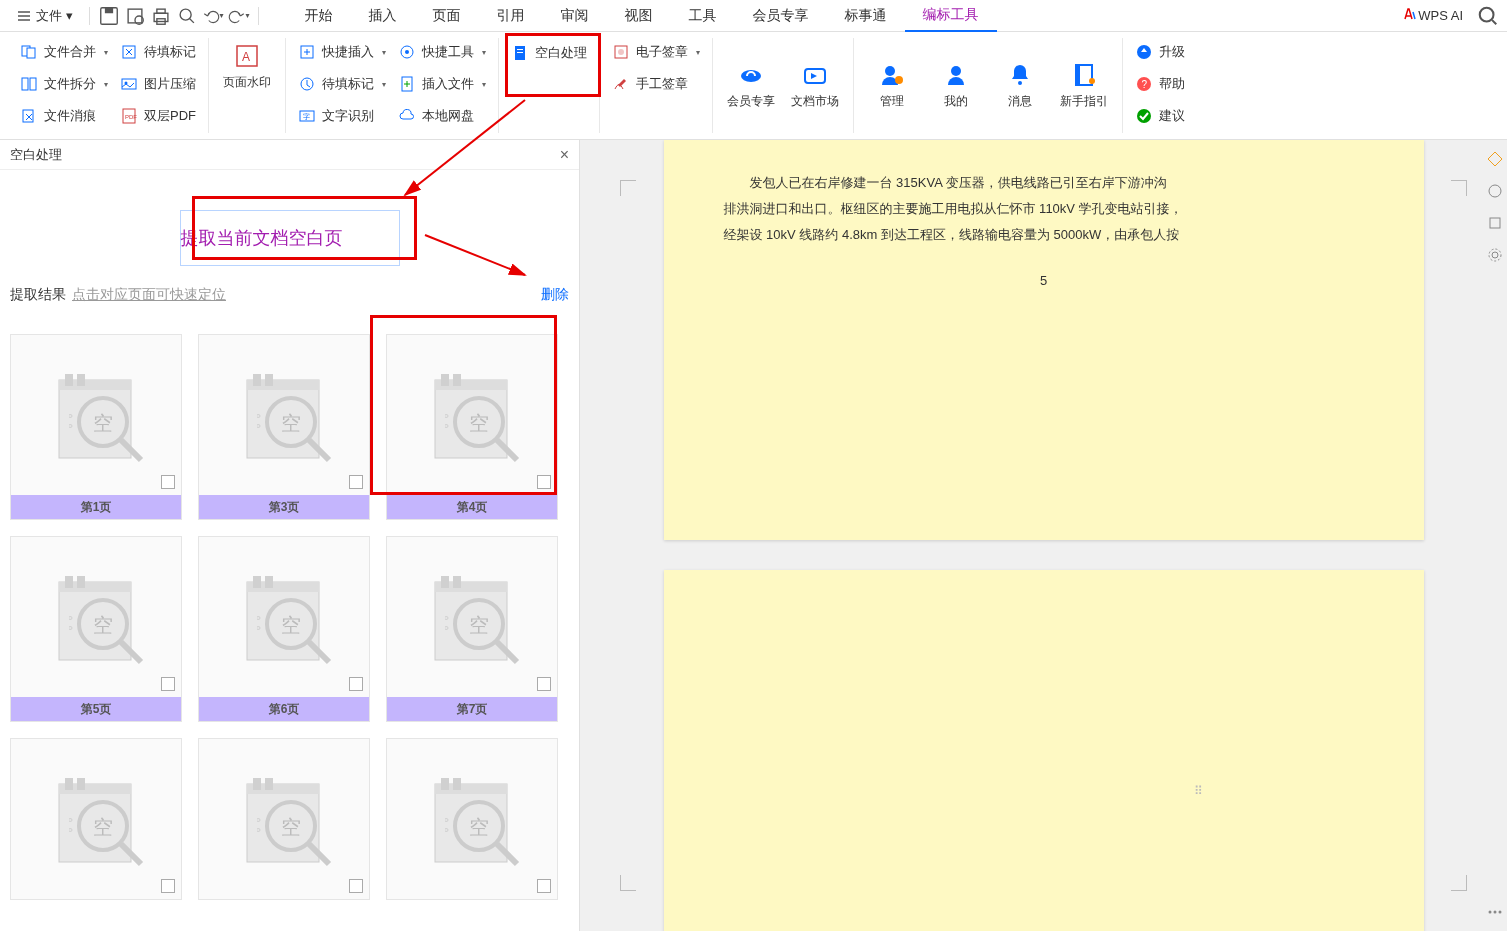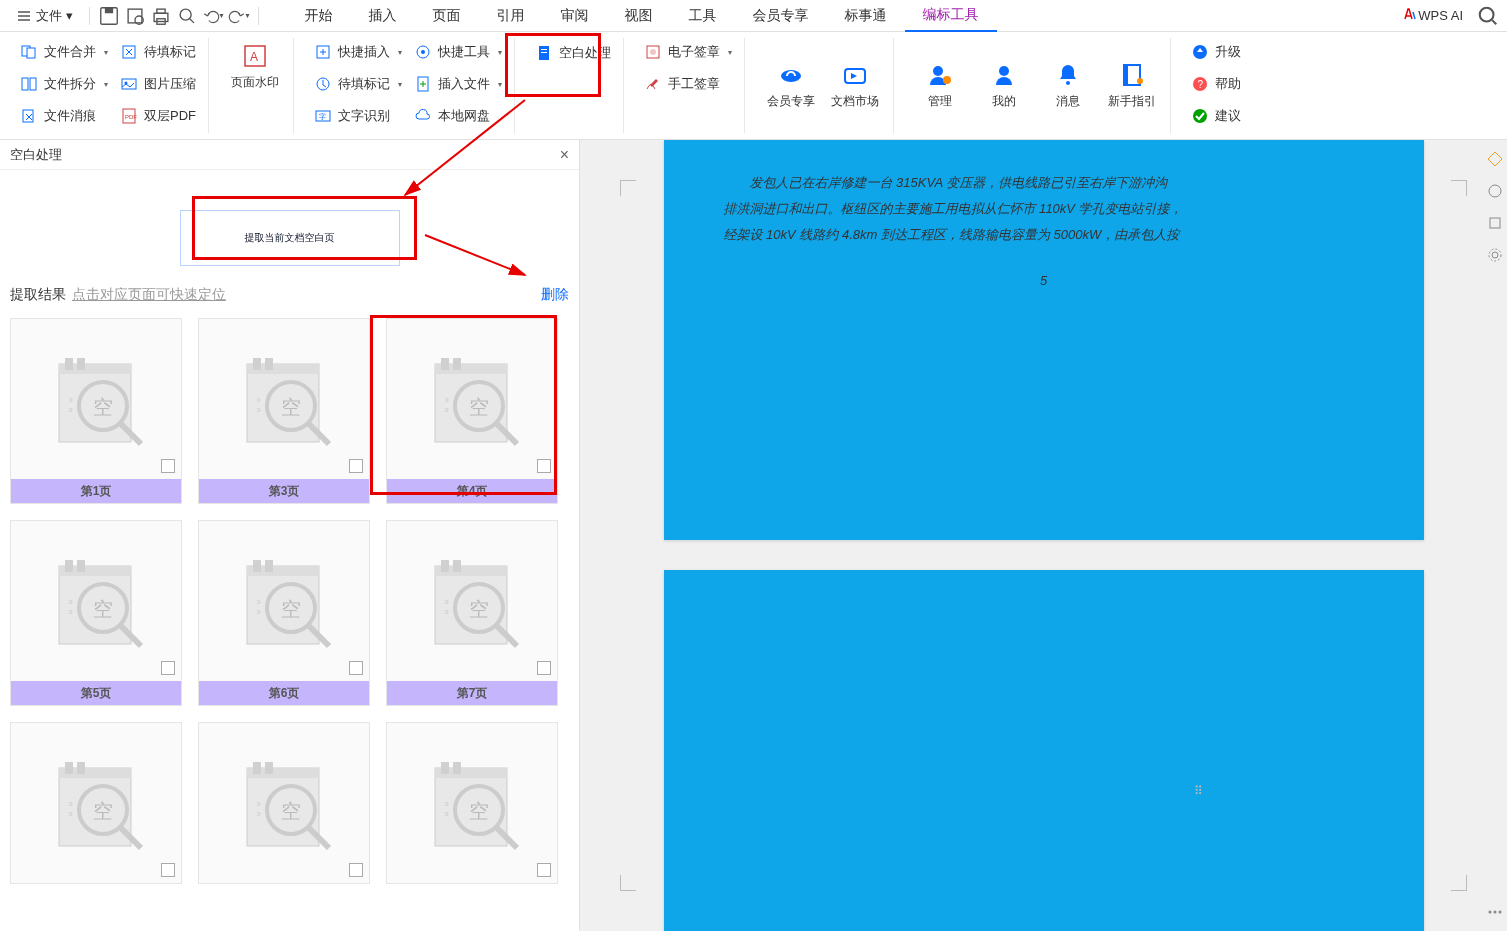--- a/index.html
+++ b/index.html
@@ -11,51 +11,51 @@
 .menubar .ico { width:16px; height:16px; display:inline-block; }
 .menubar .qi { width:22px; height:22px; display:flex; align-items:center; justify-content:center; cursor:pointer; color:#555; }
 .menubar .sep { width:1px; height:18px; background:#ddd; margin:0 4px; }
 .menubar .tabs { display:flex; margin-left:20px; gap:0; }
 .menubar .tab { padding:0 18px; height:32px; display:flex; align-items:center; cursor:pointer; font-size:14px; color:#333; }
 .menubar .tab.active { color:#a21caf; border-bottom:2px solid #0a6cff; font-weight:500; }
 .menubar .right { margin-left:auto; display:flex; align-items:center; gap:14px; }
 .menubar .wps-ai { display:flex; align-items:center; gap:0; font-size:13px; color:#333; cursor:pointer; }
 
 
-.ribbon { height:108px; border-bottom:1px solid #e0e0e0; display:flex; padding:6px 8px; gap:8px; }
+.ribbon { height:108px; border-bottom:1px solid #e0e0e0; display:flex; padding:6px 8px; }
 .rgroup { display:flex; flex-direction:column; gap:4px; padding:0 8px; border-right:1px solid #e8e8e8; }
 .rgroup.norow { flex-direction:row; }
 .rgroup.nobr { border-right:none; }
 .rcol { display:flex; flex-direction:column; gap:4px; }
 .rbtn { display:flex; align-items:center; gap:6px; height:28px; padding:0 4px; cursor:pointer; white-space:nowrap; font-size:13px; }
 .rbtn .ic { width:18px; height:18px; display:inline-flex; align-items:center; justify-content:center; }
 .rbtn .dd { font-size:8px; color:#666; margin-left:2px; }
 .rbig { display:flex; flex-direction:column; align-items:center; justify-content:center; width:60px; gap:4px; cursor:pointer; font-size:12px; padding:4px 2px; }
 .rbig .bic { width:28px; height:28px; display:flex; align-items:center; justify-content:center; }
 .red-box { border:3px solid #e60000; position:absolute; pointer-events:none; z-index:50; }
 
 
 .workspace { display:flex; height:calc(100% - 140px); }
 .sidepanel { width:580px; border-right:1px solid #e0e0e0; display:flex; flex-direction:column; position:relative; }
 .sp-head { height:30px; display:flex; align-items:center; padding:0 10px; border-bottom:1px solid #eee; font-size:13px; }
 .sp-head .x { margin-left:auto; cursor:pointer; color:#666; font-size:16px; }
 .sp-body { flex:1; overflow:auto; padding:10px 6px; }
-.extract-box { width:220px; height:56px; border:1px solid #b8d4ff; display:flex; align-items:center; justify-content:center; margin:30px auto 20px; color:#0f172a; font-size:10px; cursor:pointer; position:relative; }
-.result-row { display:flex; align-items:center; margin:18px 4px 10px; font-size:14px; }
+.extract-box { width:220px; height:56px; border:1px solid #b8d4ff; display:flex; align-items:center; justify-content:flex-start; margin:30px auto 20px; color:#a21caf; font-size:18px; cursor:pointer; position:relative; }
+.result-row { display:flex; align-items:center; margin:18px 4px 26px; font-size:14px; }
 .result-row .hint { color:#999; margin-left:6px;text-decoration:underline; }
 .result-row .del { margin-left:auto; color:#0a6cff; cursor:pointer; }
 .thumbs { display:flex; flex-wrap:wrap; gap:16px; padding:4px; }
 .thumb { width:172px; border:1px solid #e5e5e5; cursor:pointer; position:relative; }
 .thumb .img { height:160px; background:#fafafa; display:flex; align-items:center; justify-content:center; position:relative; }
 .thumb .cb { position:absolute; right:6px; bottom:6px; width:14px; height:14px; border:1px solid #aaa; background:#fff; }
 .thumb .cap { height:24px; display:flex; align-items:center; justify-content:center; font-size:12px; color:#555; background:#c4b5fd;font-weight:bold; }
 
 
 .docview { flex:1; background:#f0f0f0; overflow:auto; position:relative; }
-.page { width:760px; background:#0ea5e9; margin:0 auto 30px; box-shadow:0 1px 3px rgba(0,0,0,.15); padding:30px 60px; font-size:13px; line-height:2; font-family:"SimSun",serif;font-style:italic; }
+.page { width:760px; background:#fef9c3; margin:0 auto 30px; box-shadow:0 1px 3px rgba(0,0,0,.15); padding:30px 60px; font-size:13px; line-height:2; font-family:"SimSun",serif; }
 .page.p1 { height:400px; }
 .page.p2 { height:460px; }
 .pg-num { text-align:center; margin-top:20px; }
 .corner { position:absolute; width:16px; height:16px; border:1px solid #bbb; }
 .handle { position:absolute; left:614px; top:648px; color:#bbb; font-size:12px; letter-spacing:2px; line-height:6px; }
 
 
 .rrail { position:absolute; right:0; top:140px; bottom:0; width:24px; display:flex; flex-direction:column; align-items:center; gap:14px; padding-top:10px; }
 .rrail .ri { width:18px; height:18px; cursor:pointer; color:#888; display:flex; align-items:center; justify-content:center; }
 

